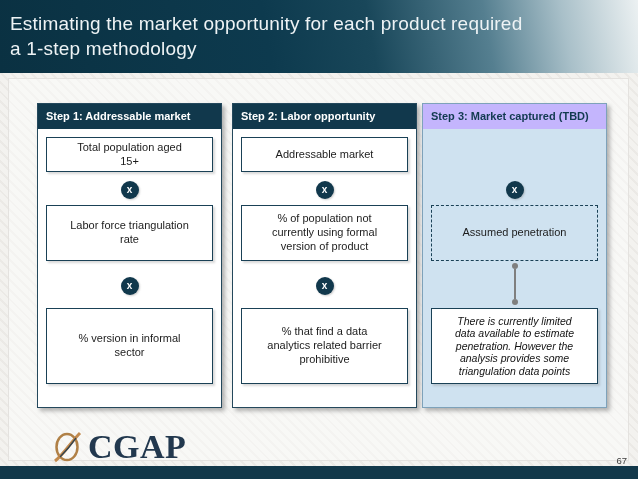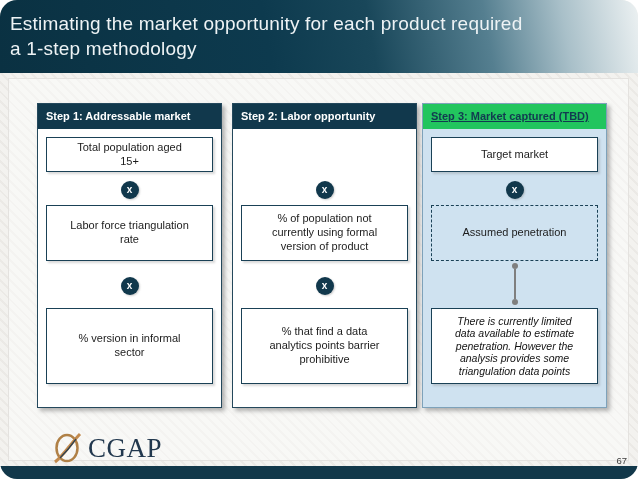--- a/index.html
+++ b/index.html
@@ -4,21 +4,20 @@
 <style>
   html,body { margin:0; padding:0; }
   body { width:638px; height:479px; font-family:"Liberation Sans", sans-serif; }
 
   .slide {
     position:relative; width:638px; height:479px; overflow:hidden;
     background-color:#f3f2ef;
     background-image:repeating-linear-gradient(45deg,
       rgba(200,194,188,0.18) 0px, rgba(200,194,188,0.18) 2px,
       rgba(255,255,255,0) 2px, rgba(255,255,255,0) 7px);
-    border-radius:17px;
   }
 
   
   .banner {
     position:absolute; left:0; top:0; width:638px; height:73px;
     background:linear-gradient(80deg, #0a3142 0%, #0d3a4e 42%, #19475a 58%,
                                #557f90 76%, #a9c0c9 88%, #ecf1f2 100%);
   }
   .banner-title {
     position:absolute; left:10px; top:11px;
@@ -44,21 +43,21 @@
   .card.c1 { left:37px; }
   .card.c2 { left:232px; }
   .card.c3 { left:422px; background:#cfe2f0; border-color:#7ea2ba; }
 
   .card-header {
     position:absolute; left:0; top:0; right:0; height:25px;
     background:#11384c; color:#ffffff;
     font-size:11px; font-weight:bold; line-height:25px;
     padding-left:8px; box-sizing:border-box; white-space:nowrap;
   }
-  .card.c3 .card-header { background:#22c55e; color:#123a50;text-decoration:underline; }
+  .card.c3 .card-header { background:#c4b5fd; color:#123a50; }
 
   .fbox {
     position:absolute; left:8px; right:8px;
     border:1px solid #1a4156; background:#ffffff;
     display:flex; align-items:center; justify-content:center;
     text-align:center; font-size:11px; color:#1c1c1c;
     padding:2px 21px; box-sizing:border-box; line-height:1.25;
     box-shadow:2px 2px 2px rgba(130,130,130,0.3);
   }
   .fbox.b1 { top:33px;  height:35px; }
@@ -95,21 +94,21 @@
   .bottombar {
     position:absolute; left:0; bottom:0; width:638px; height:13px;
     background:#12384a;
   }
   .logo {
     position:absolute; left:50px; bottom:15px;
     display:flex; align-items:center; gap:2px;
   }
   .logo-mark { display:block; }
   .logo-text {
-    font-family:"Liberation Serif", serif; font-size:27px; font-weight:normal;
+    font-family:"Liberation Serif", serif; font-size:34px; font-weight:bold;
     color:#22384e; letter-spacing:0.5px; line-height:1;
   }
   .pagenum {
     position:absolute; right:11px; bottom:13px;
     font-size:9.5px; color:#3c3c3c;
   }
 </style>
 </head>
 <body>
 
@@ -128,29 +127,29 @@
     <div class="card-header">Step 1: Addressable market</div>
     <div class="fbox b1">Total population aged 15+</div>
     <div class="opc p1">x</div>
     <div class="fbox b2">Labor force triangulation rate</div>
     <div class="opc p2">x</div>
     <div class="fbox b3">% version in informal sector</div>
   </div>
 
   <div class="card c2">
     <div class="card-header">Step 2: Labor opportunity</div>
+    <div class="fbox b1">Addressable market</div>
     <div class="opc p1">x</div>
     <div class="fbox b2">% of population not currently using formal version of product</div>
     <div class="opc p2">x</div>
-    <div class="fbox b3">% that find a data analytics points barrier prohibitive</div>
+    <div class="fbox b3">% that find a data analytics related barrier prohibitive</div>
   </div>
 
   <div class="card c3">
     <div class="card-header">Step 3: Market captured (TBD)</div>
-    <div class="fbox b1">Target market</div>
     <div class="opc p1">x</div>
     <div class="fbox b2 dashed">Assumed penetration</div>
     <div class="connector">
       <div class="dot"></div>
       <div class="cline"></div>
       <div class="dot"></div>
     </div>
     <div class="fbox b3 note">There is currently limited data available to estimate penetration. However the analysis provides some triangulation data points</div>
   </div>
 

